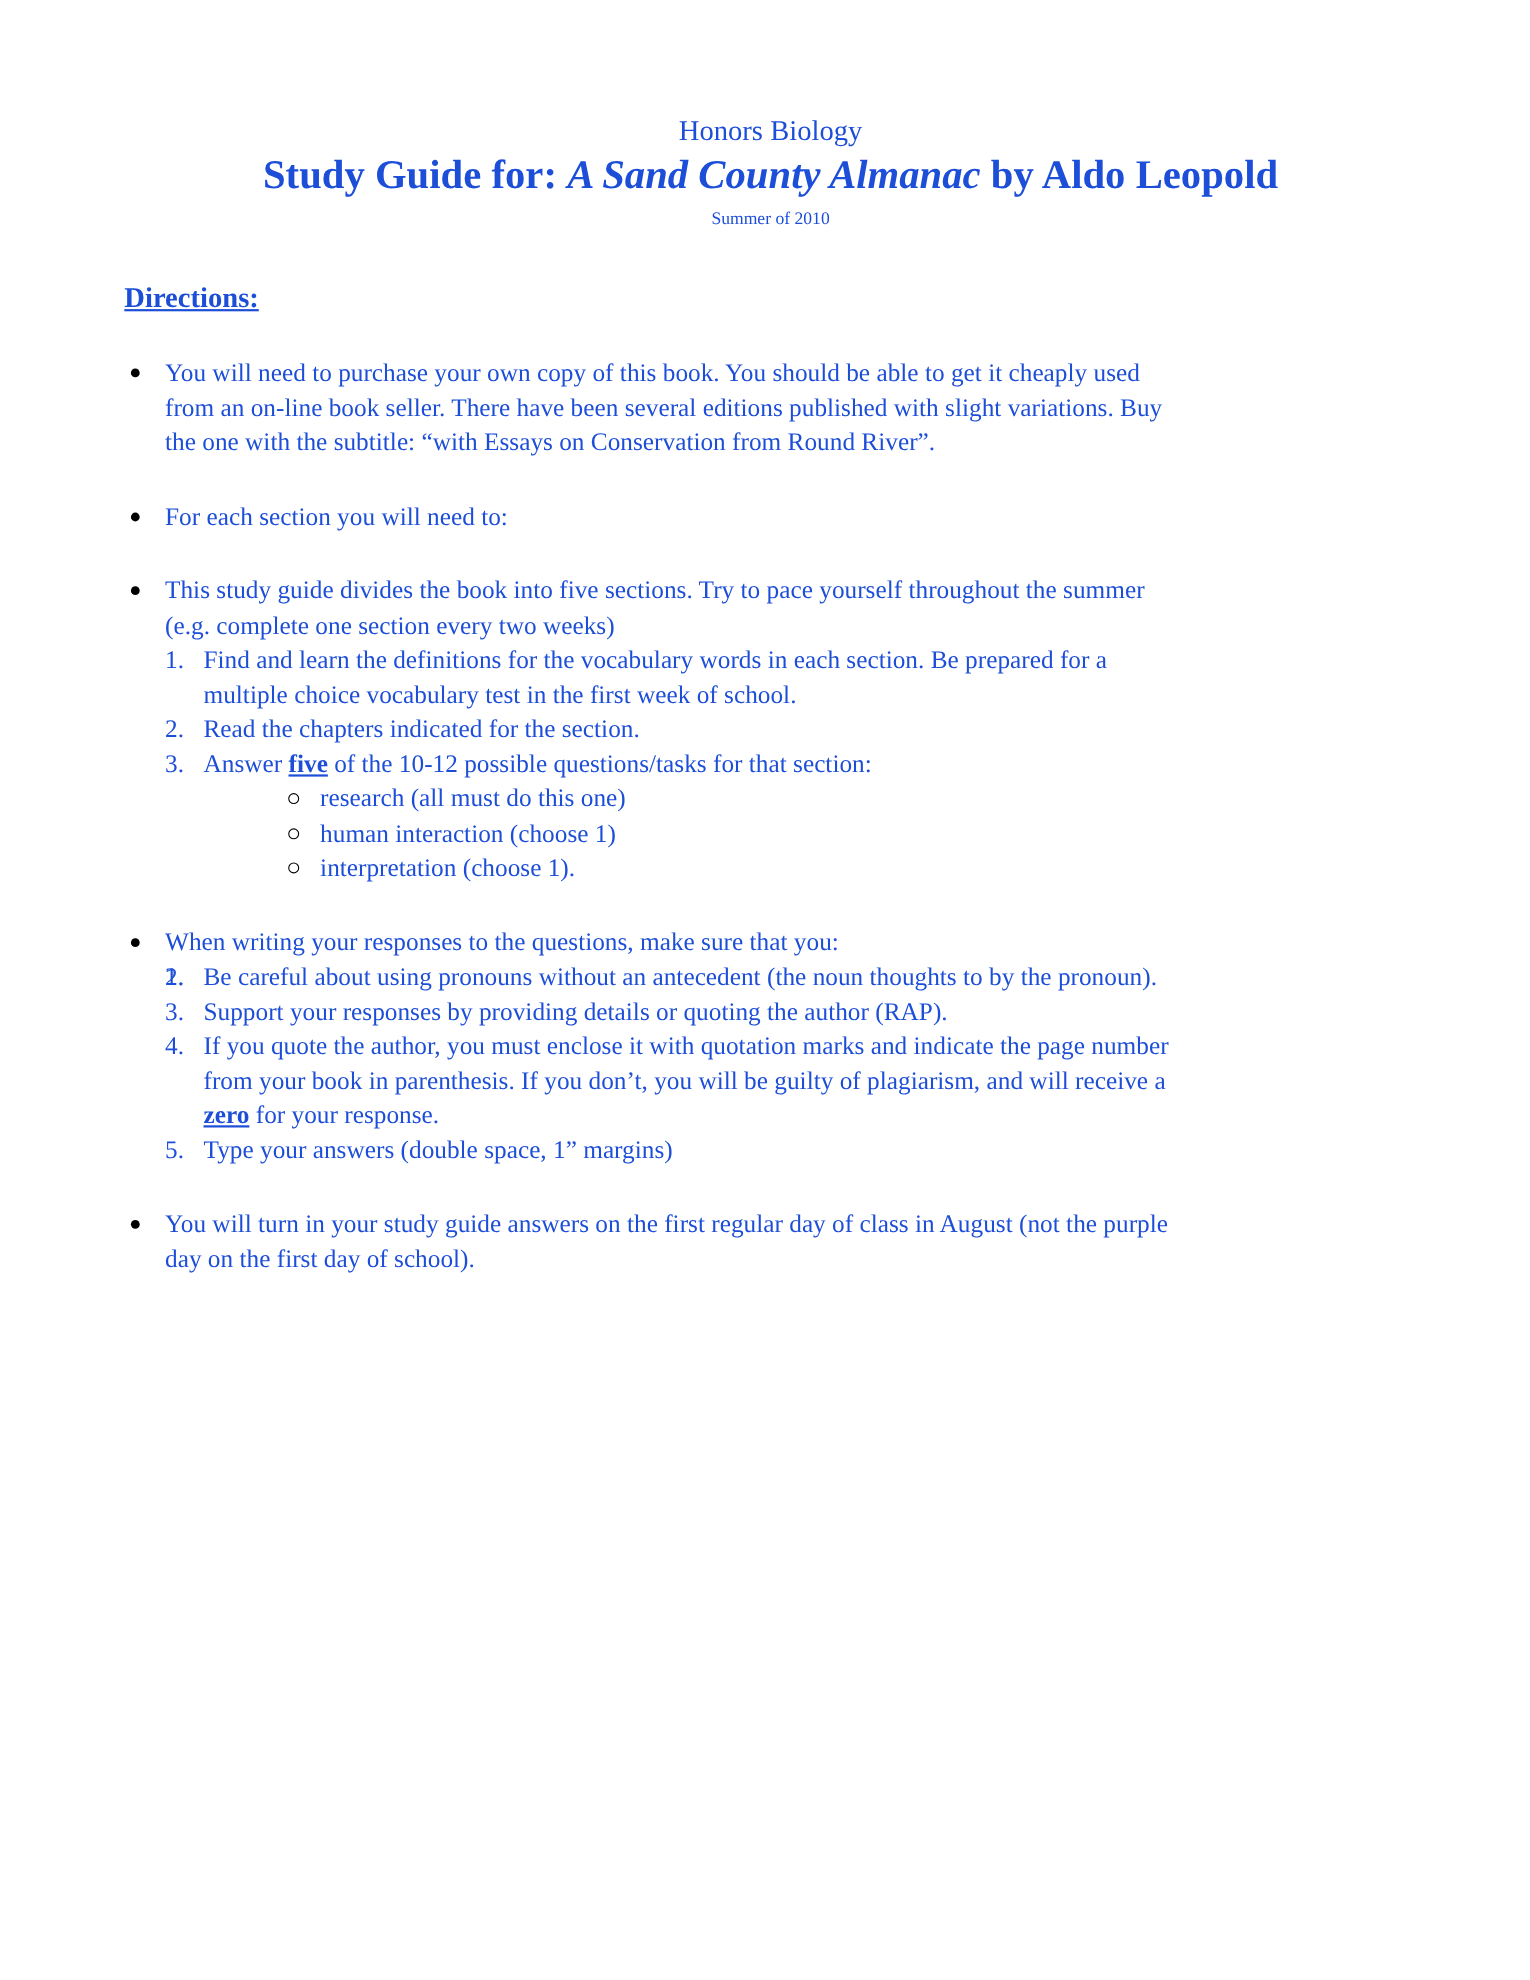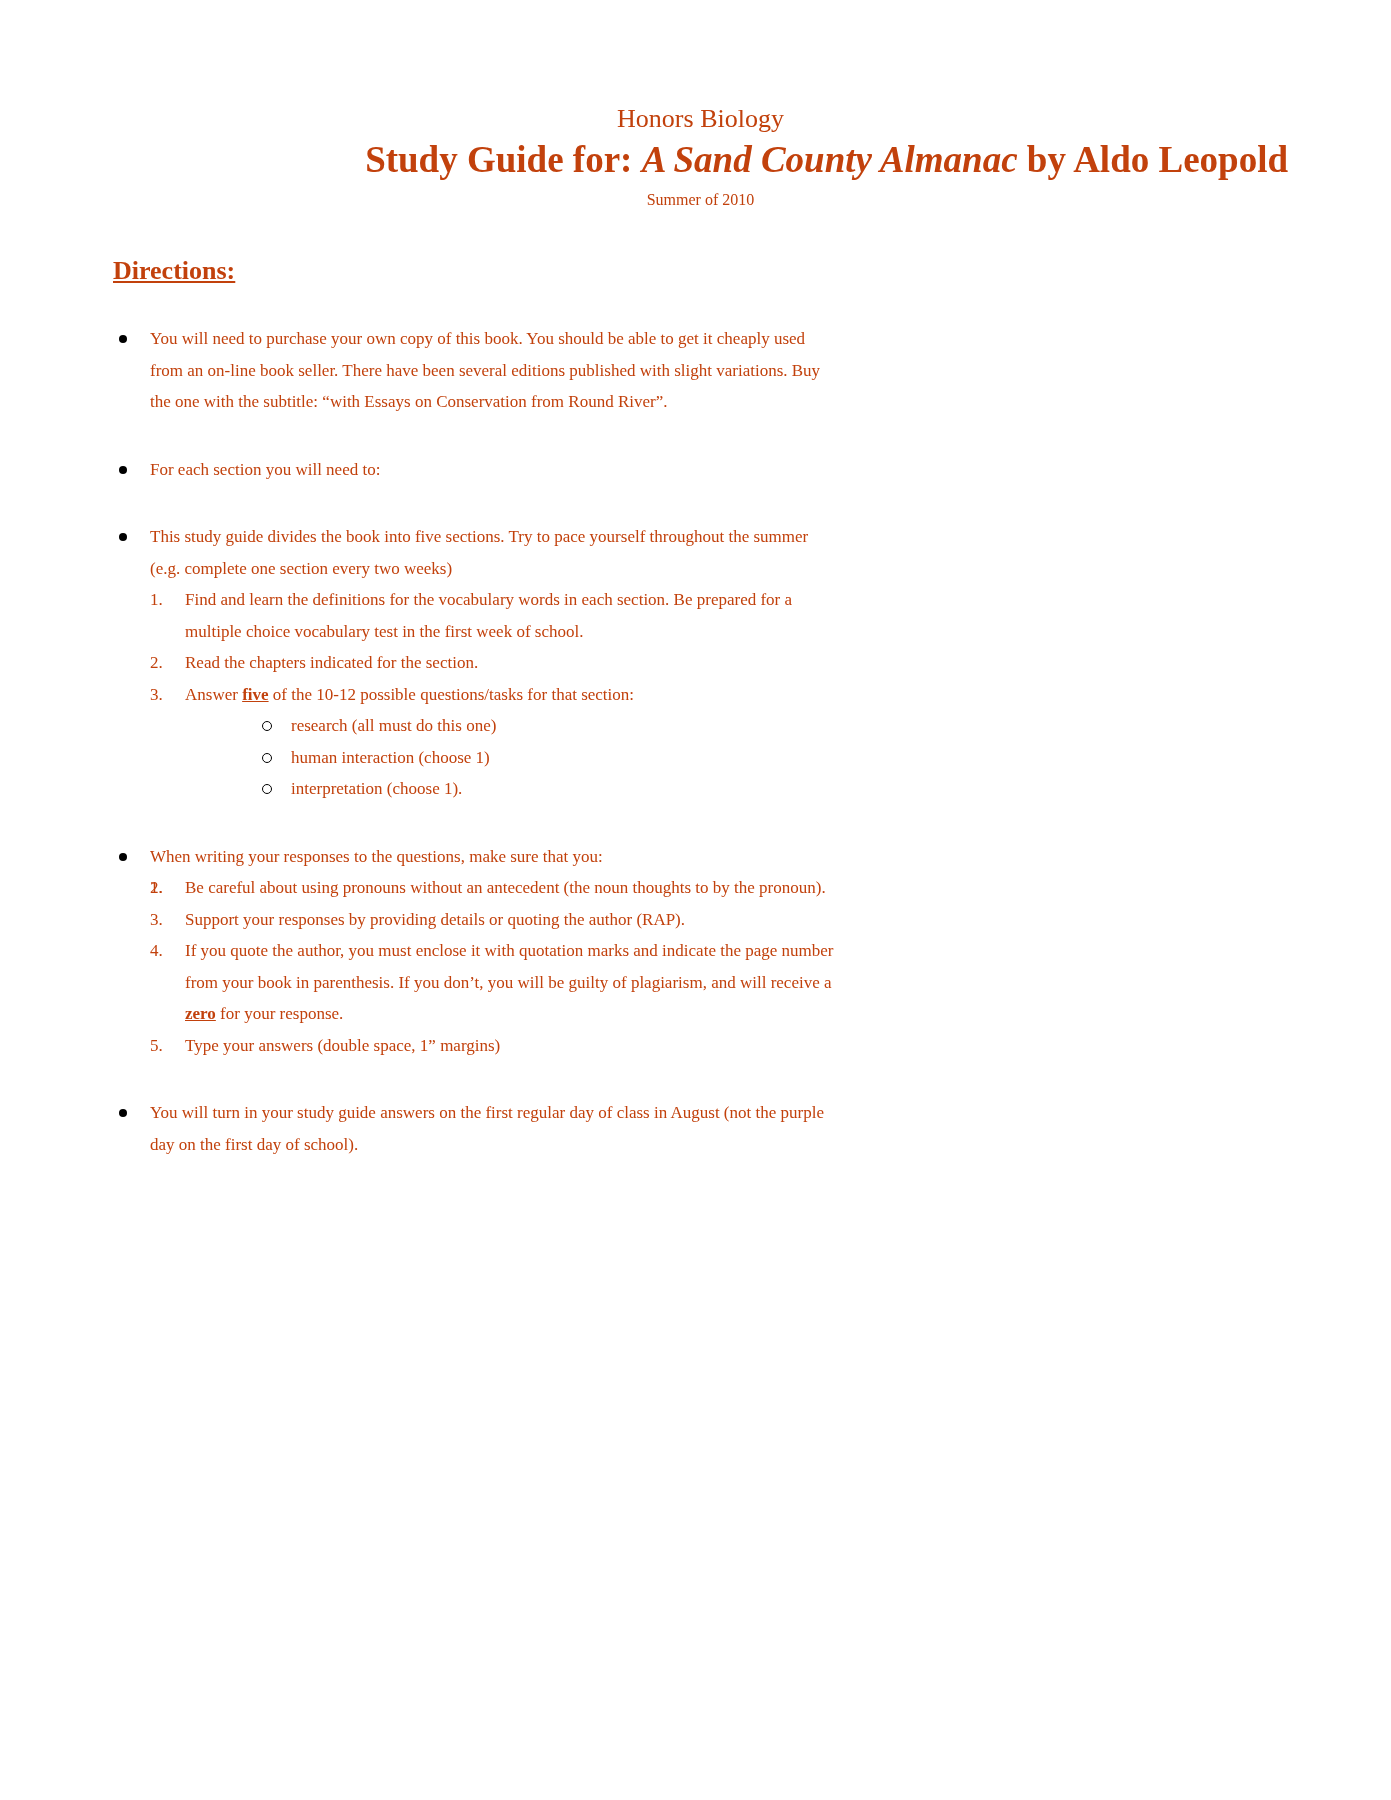--- a/index.html
+++ b/index.html
@@ -1,59 +1,58 @@
 <!DOCTYPE html>
 <html><head>
 <meta charset="utf-8">
 <style>
   html, body { margin: 0; padding: 0; background: #ffffff; }
   .page {
     position: relative;
     width: 1391px;
     height: 1800px;
     background: #ffffff;
-    color: #c2410c;
+    color: #1d4ed8;
     font-family: "Liberation Serif", "DejaVu Serif", serif;
     overflow: hidden;
   }
   .content {
     position: absolute;
     left: 113px;
     top: 0;
     width: 1175px;
     padding-top: 103px;
   }
   .doc-header { text-align: center; }
   .course-line {
     font-size: 26px;
     line-height: 32px;
   }
   .doc-title {
     font-size: 37px;
     font-weight: bold;
     line-height: 49px;
     white-space: nowrap;
-    text-align: right;
   }
   .doc-title .book { font-style: italic; }
   .subtitle {
     font-size: 16px;
     font-weight: normal;
     line-height: 31px;
   }
   .directions-heading {
     margin-top: 40px;
     font-size: 26px;
     font-weight: bold;
     text-decoration: underline;
     line-height: 32px;
   }
   .para {
     position: relative;
-    font-size: 17px;
+    font-size: 23px;
     line-height: 31.5px;
   }
   .para .line { white-space: nowrap; }
   .para.bullet { padding-left: 37px; margin-top: 36px; }
   .para.numbered { padding-left: 72px; }
   .para.circle { padding-left: 178px; }
   .disc {
     position: absolute;
     left: 6px;
     top: 12px;

